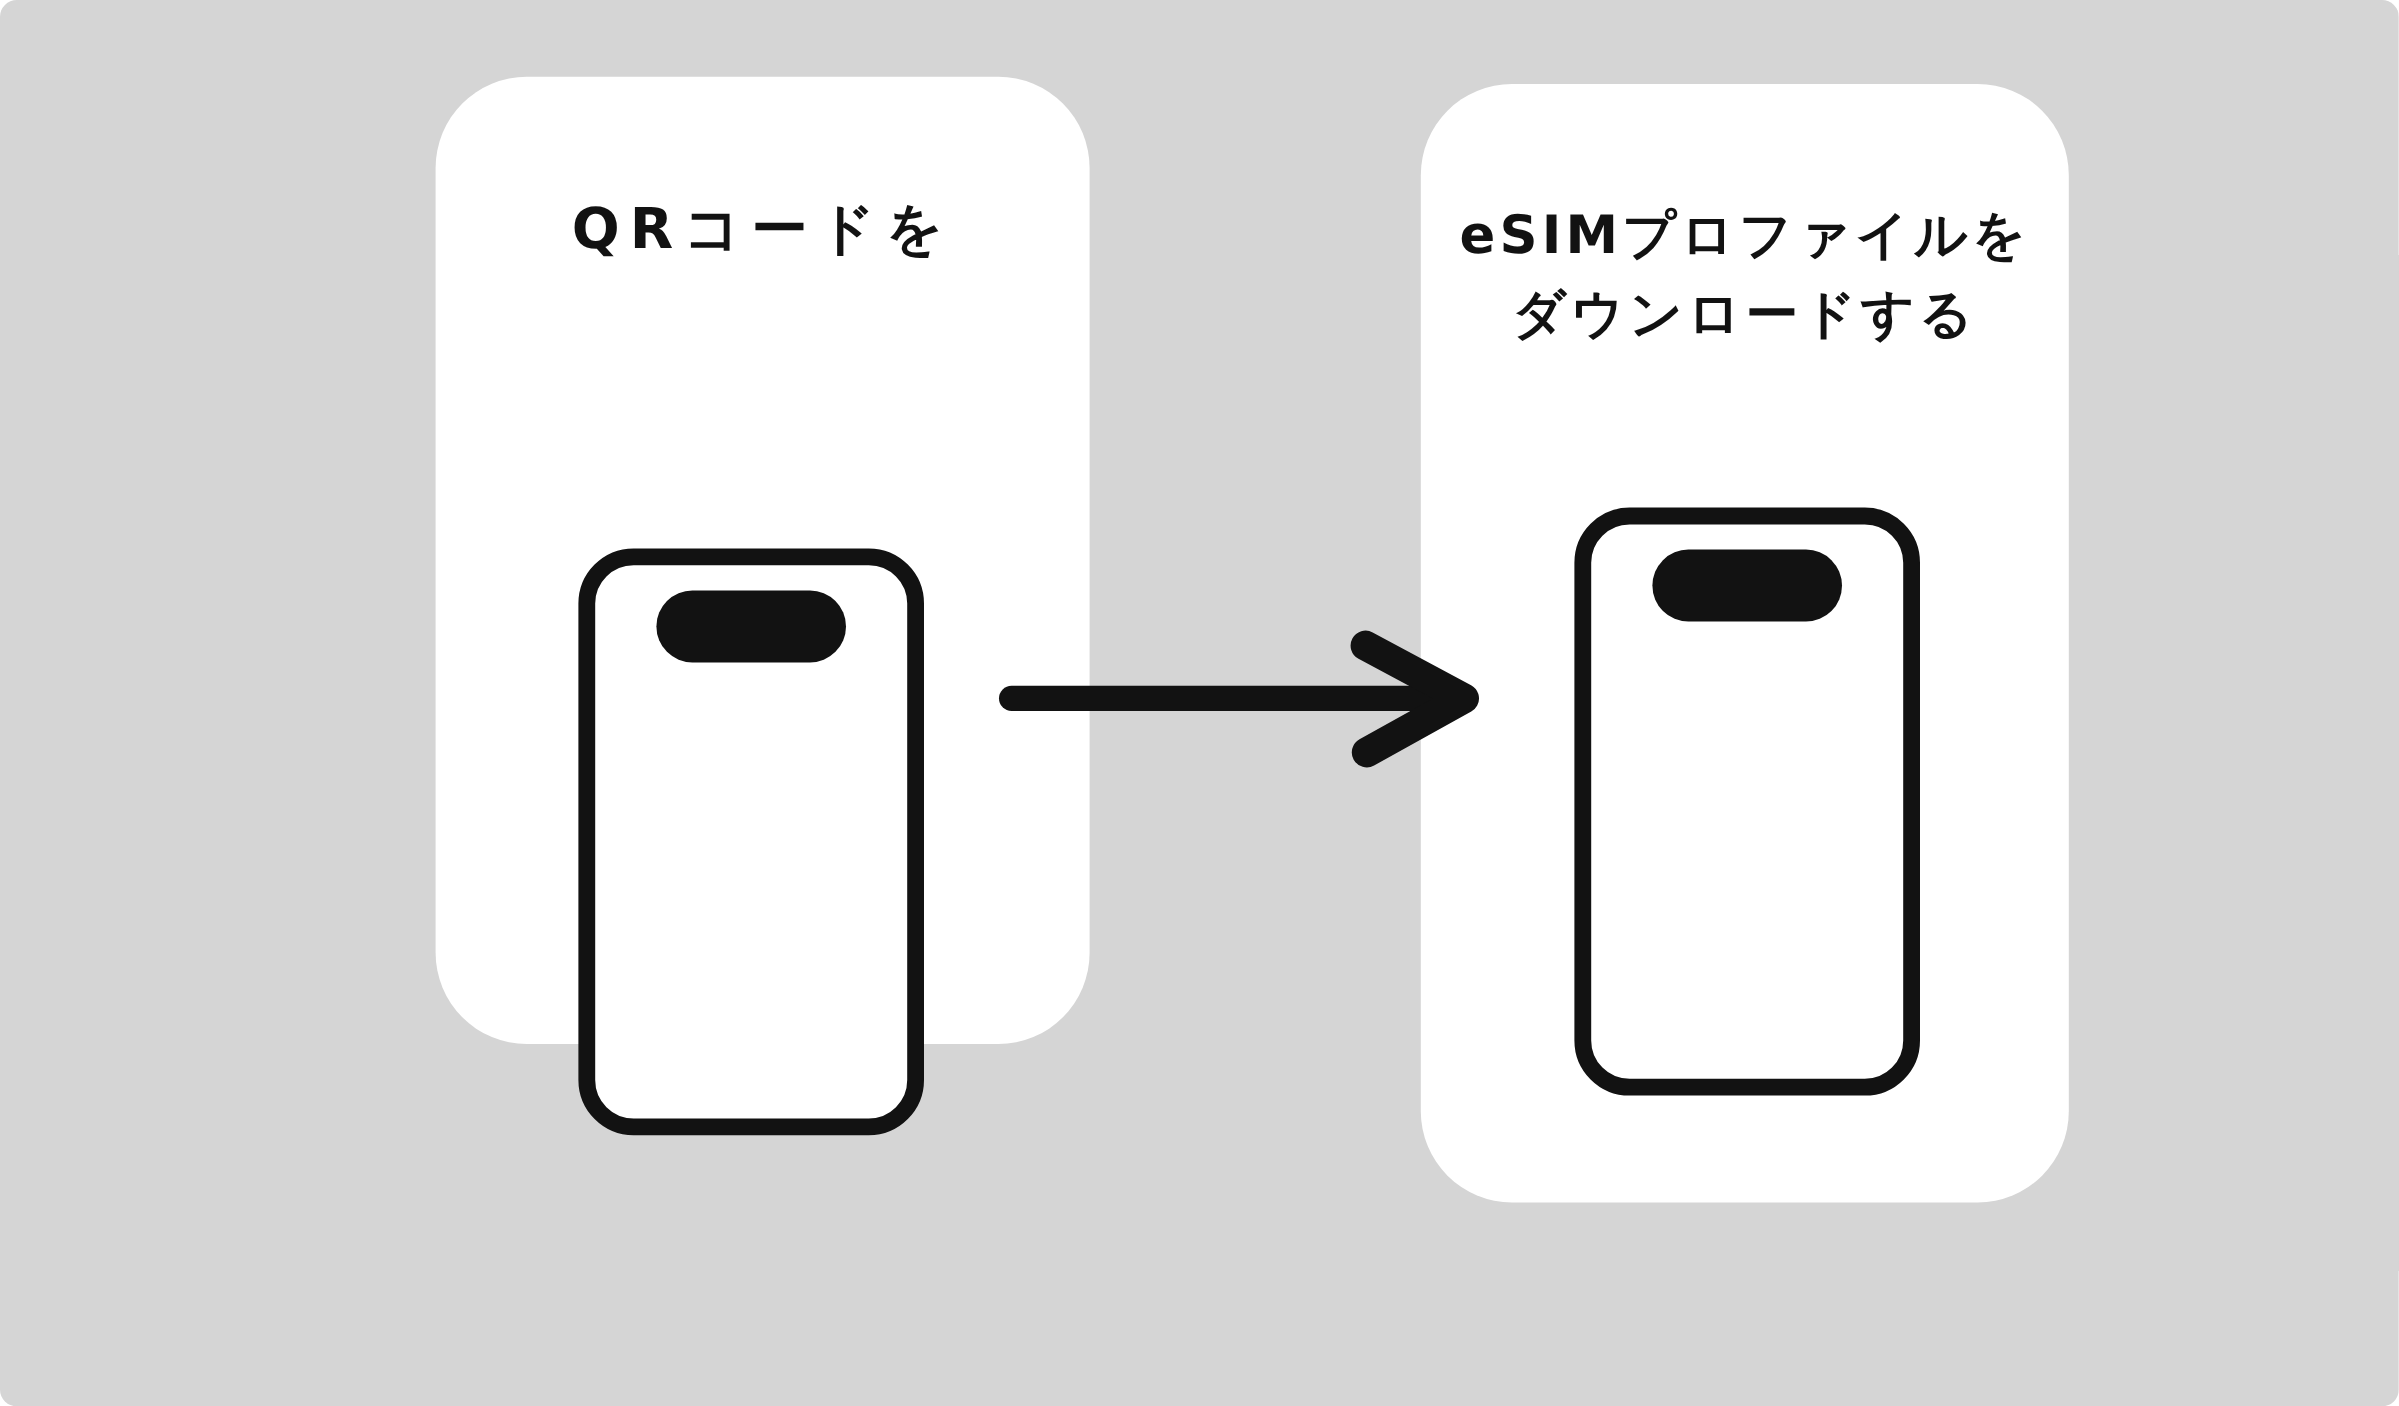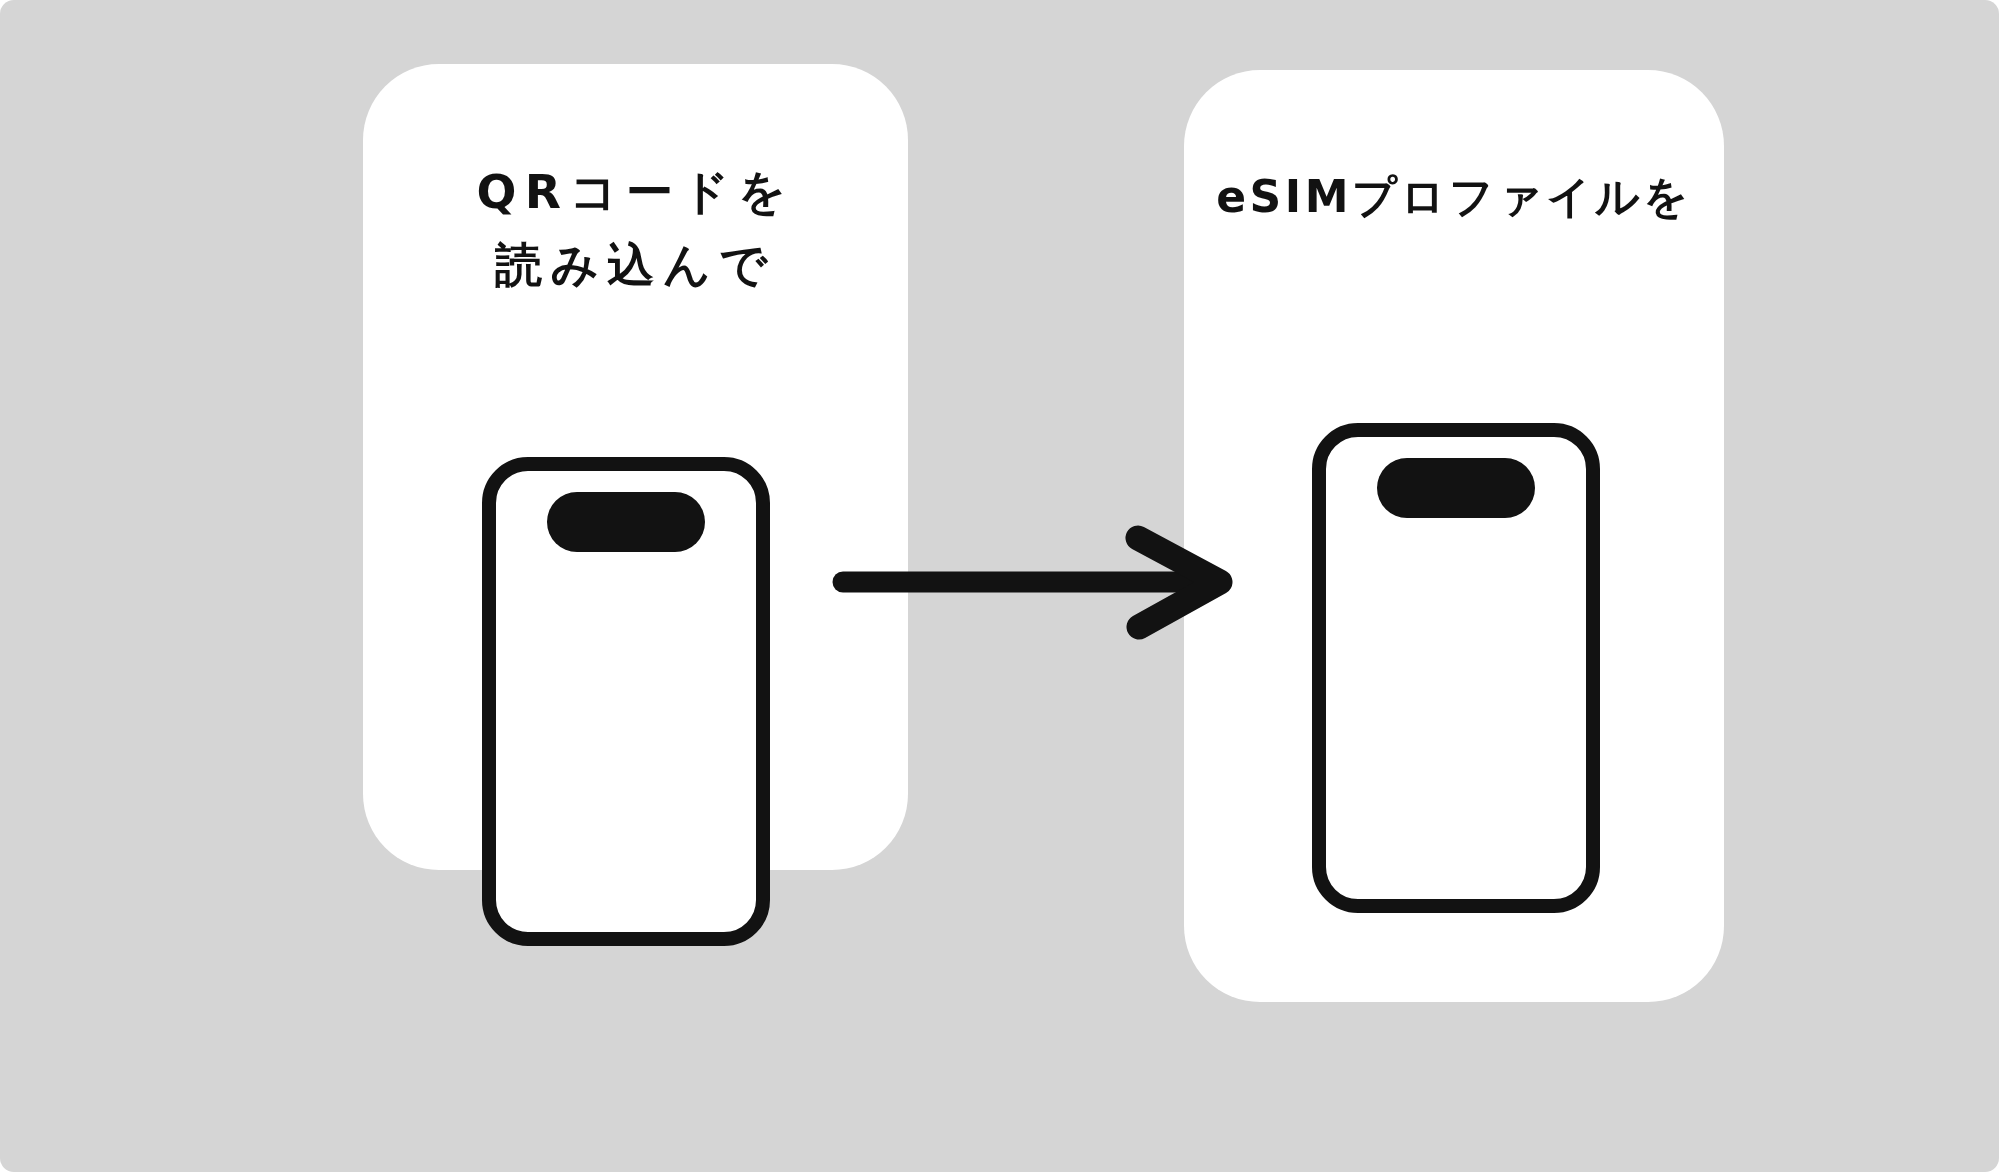--- a/index.html
+++ b/index.html
@@ -68,30 +68,30 @@
   }
 </style>
 </head>
 <body>
 
 <div class="canvas">
 
   <div class="card left">
     <div class="caption">
       <div class="line">QRコードを</div>
-      <div class="line">読み込んで</div>
     </div>
     <div class="phone">
       <div class="notch"></div>
     </div>
   </div>
 
   <div class="card right">
     <div class="caption">
       <div class="line">eSIMプロファイルを</div>
+      <div class="line">ダウンロードする</div>
     </div>
     <div class="phone">
       <div class="notch"></div>
     </div>
   </div>
 
   <svg class="arrow-svg" viewBox="0 0 425 160" xmlns="http://www.w3.org/2000/svg" fill="none">
     <line x1="28" y1="82" x2="375" y2="82" stroke="currentColor" stroke-width="21" stroke-linecap="round"></line>
     <polyline points="323,38 405,82 324,127" stroke="currentColor" stroke-width="25" stroke-linecap="round" stroke-linejoin="round"></polyline>
   </svg>

